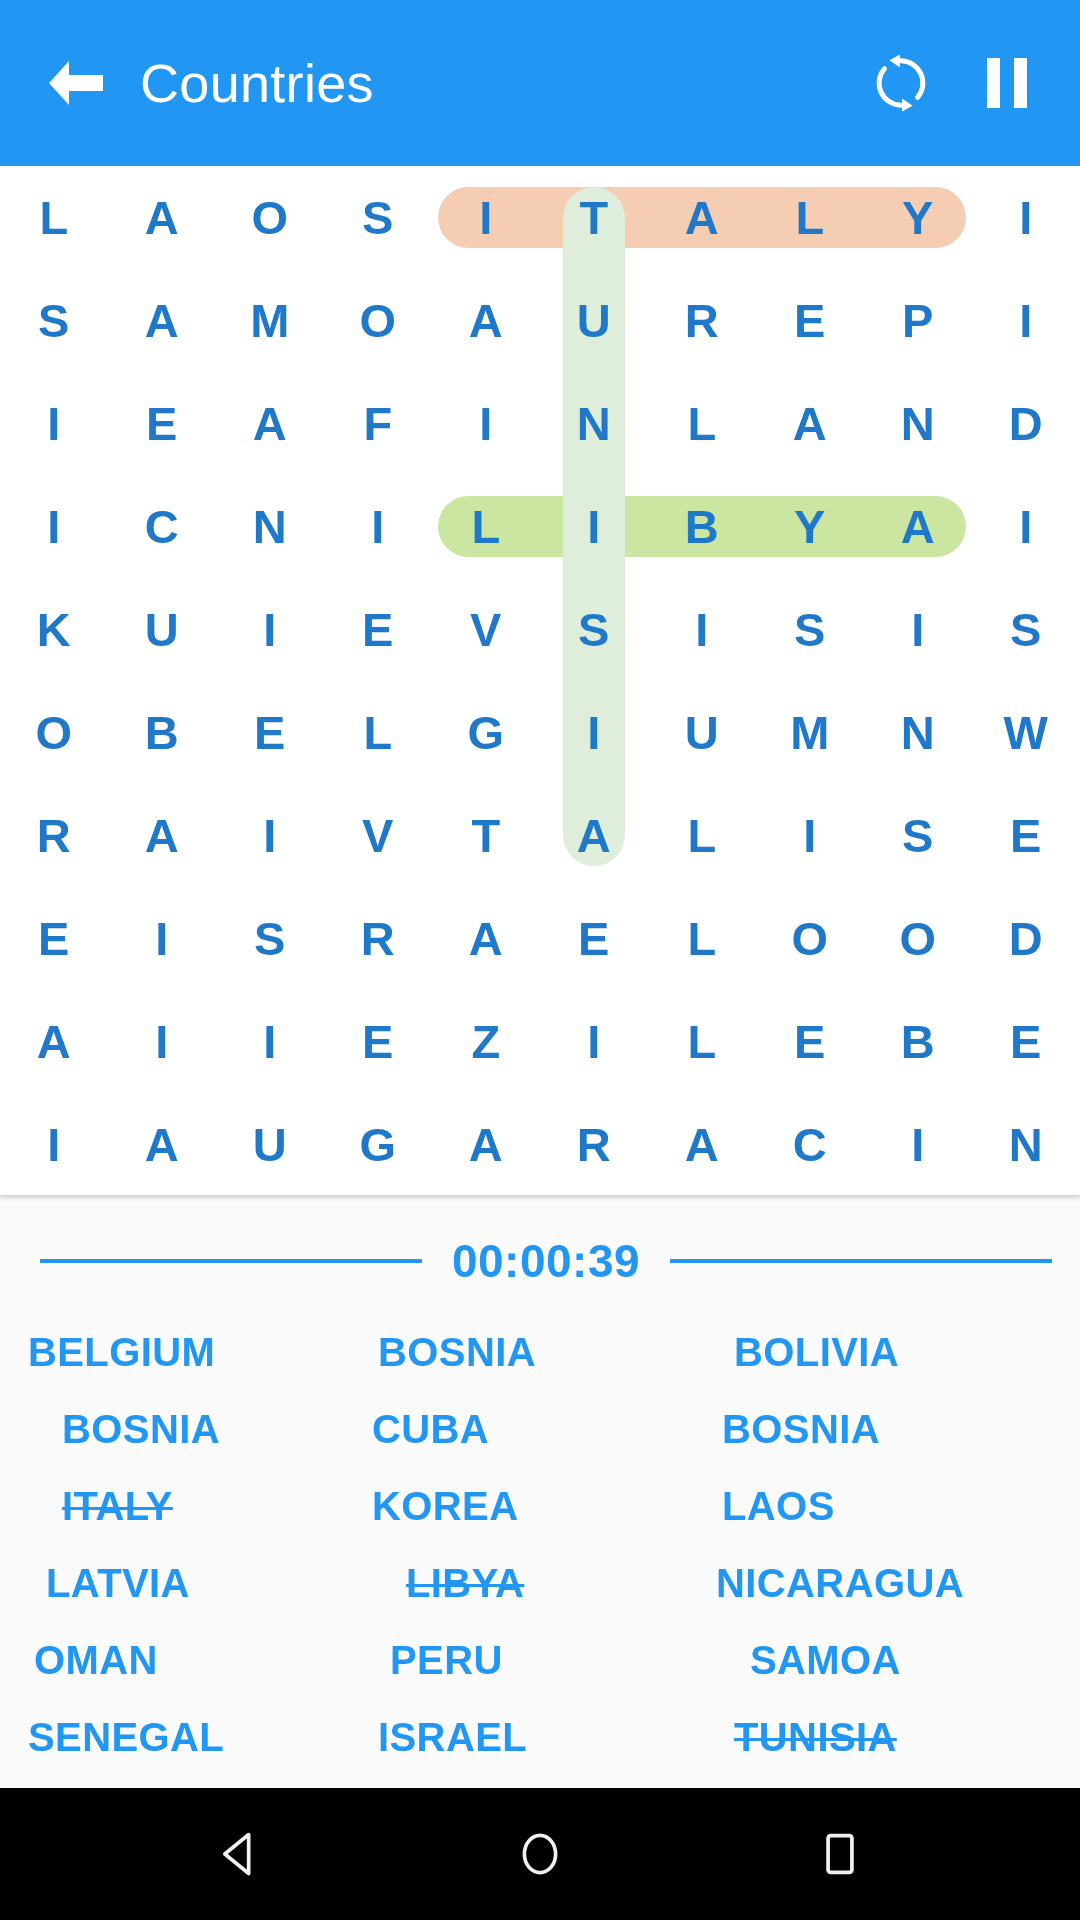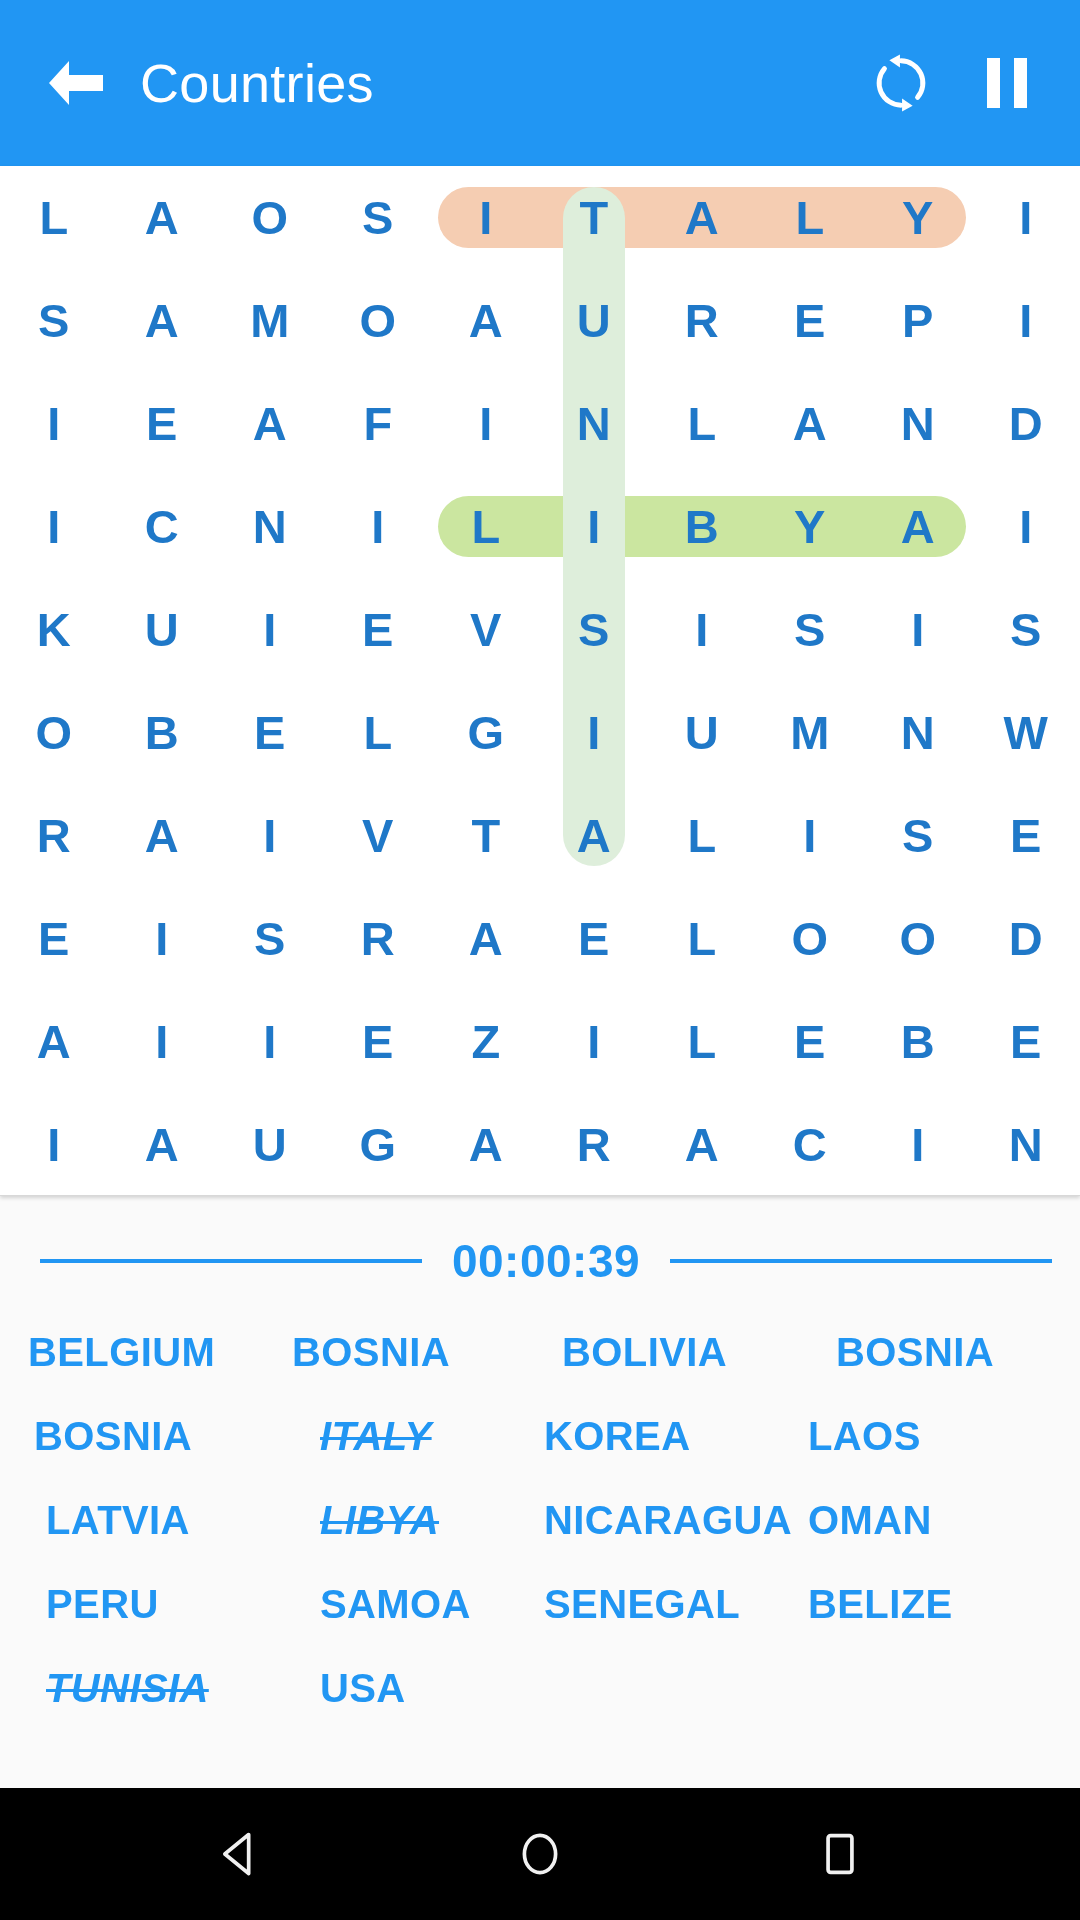--- a/index.html
+++ b/index.html
@@ -118,35 +118,35 @@
   .timer-text {
     color: #2196F3;
     font-size: 46px;
     font-weight: 700;
     padding: 0 30px;
     white-space: nowrap;
     letter-spacing: 0.5px;
   }
   .words {
     display: grid;
-    grid-template-columns: repeat(4, 1fr);
-    row-gap: 8px;
+    grid-template-columns: repeat(3, 1fr);
+    row-gap: 1px;
     padding: 0 24px;
   }
   .word {
     color: #2196F3;
     font-size: 40px;
     font-weight: 700;
     letter-spacing: 0.4px;
     height: 76px;
     display: flex;
     align-items: center;
     white-space: nowrap;
   }
-  .word.found { text-decoration: line-through; text-decoration-thickness: 3px; font-style: italic; }
+  .word.found { text-decoration: line-through; text-decoration-thickness: 3px; }
   .words .col-0 { justify-content: flex-start; padding-left: 4px; }
   .words .col-1 { justify-content: flex-start; padding-left: 10px; }
   .words .col-2 { justify-content: flex-start; padding-left: 22px; }
   .words .col-3 { justify-content: flex-start; padding-left: 38px; }
 
   
   .navbar {
     flex: 0 0 auto;
     height: 132px;
     background: #000000;
@@ -301,32 +301,33 @@
     <div class="timer-row">
       <div class="timer-line"></div>
       <div class="timer-text">00:00:39</div>
       <div class="timer-line"></div>
     </div>
     <div class="words" id="words">
         <div class="word col-0">BELGIUM</div>
         <div class="word col-1">BOSNIA</div>
         <div class="word col-2">BOLIVIA</div>
         <div class="word col-3">BOSNIA</div>
+        <div class="word col-0">CUBA</div>
         <div class="word col-1">BOSNIA</div>
         <div class="word col-3 found">ITALY</div>
         <div class="word col-0">KOREA</div>
         <div class="word col-1">LAOS</div>
         <div class="word col-2">LATVIA</div>
         <div class="word col-3 found">LIBYA</div>
         <div class="word col-0">NICARAGUA</div>
         <div class="word col-1">OMAN</div>
         <div class="word col-2">PERU</div>
         <div class="word col-3">SAMOA</div>
         <div class="word col-0">SENEGAL</div>
-        <div class="word col-1">BELIZE</div>
+        <div class="word col-1">ISRAEL</div>
         <div class="word col-2 found">TUNISIA</div>
         <div class="word col-3">USA</div>
       </div>
   </div>
 
   <div class="navbar">
     <div class="nav-btn">
       <svg width="52" height="52" viewBox="0 0 24 24">
         <path d="M16 3 L5 12 L16 21 Z" fill="none" stroke="#f1f1f1" stroke-width="1.7" stroke-linejoin="round"></path>
       </svg>

